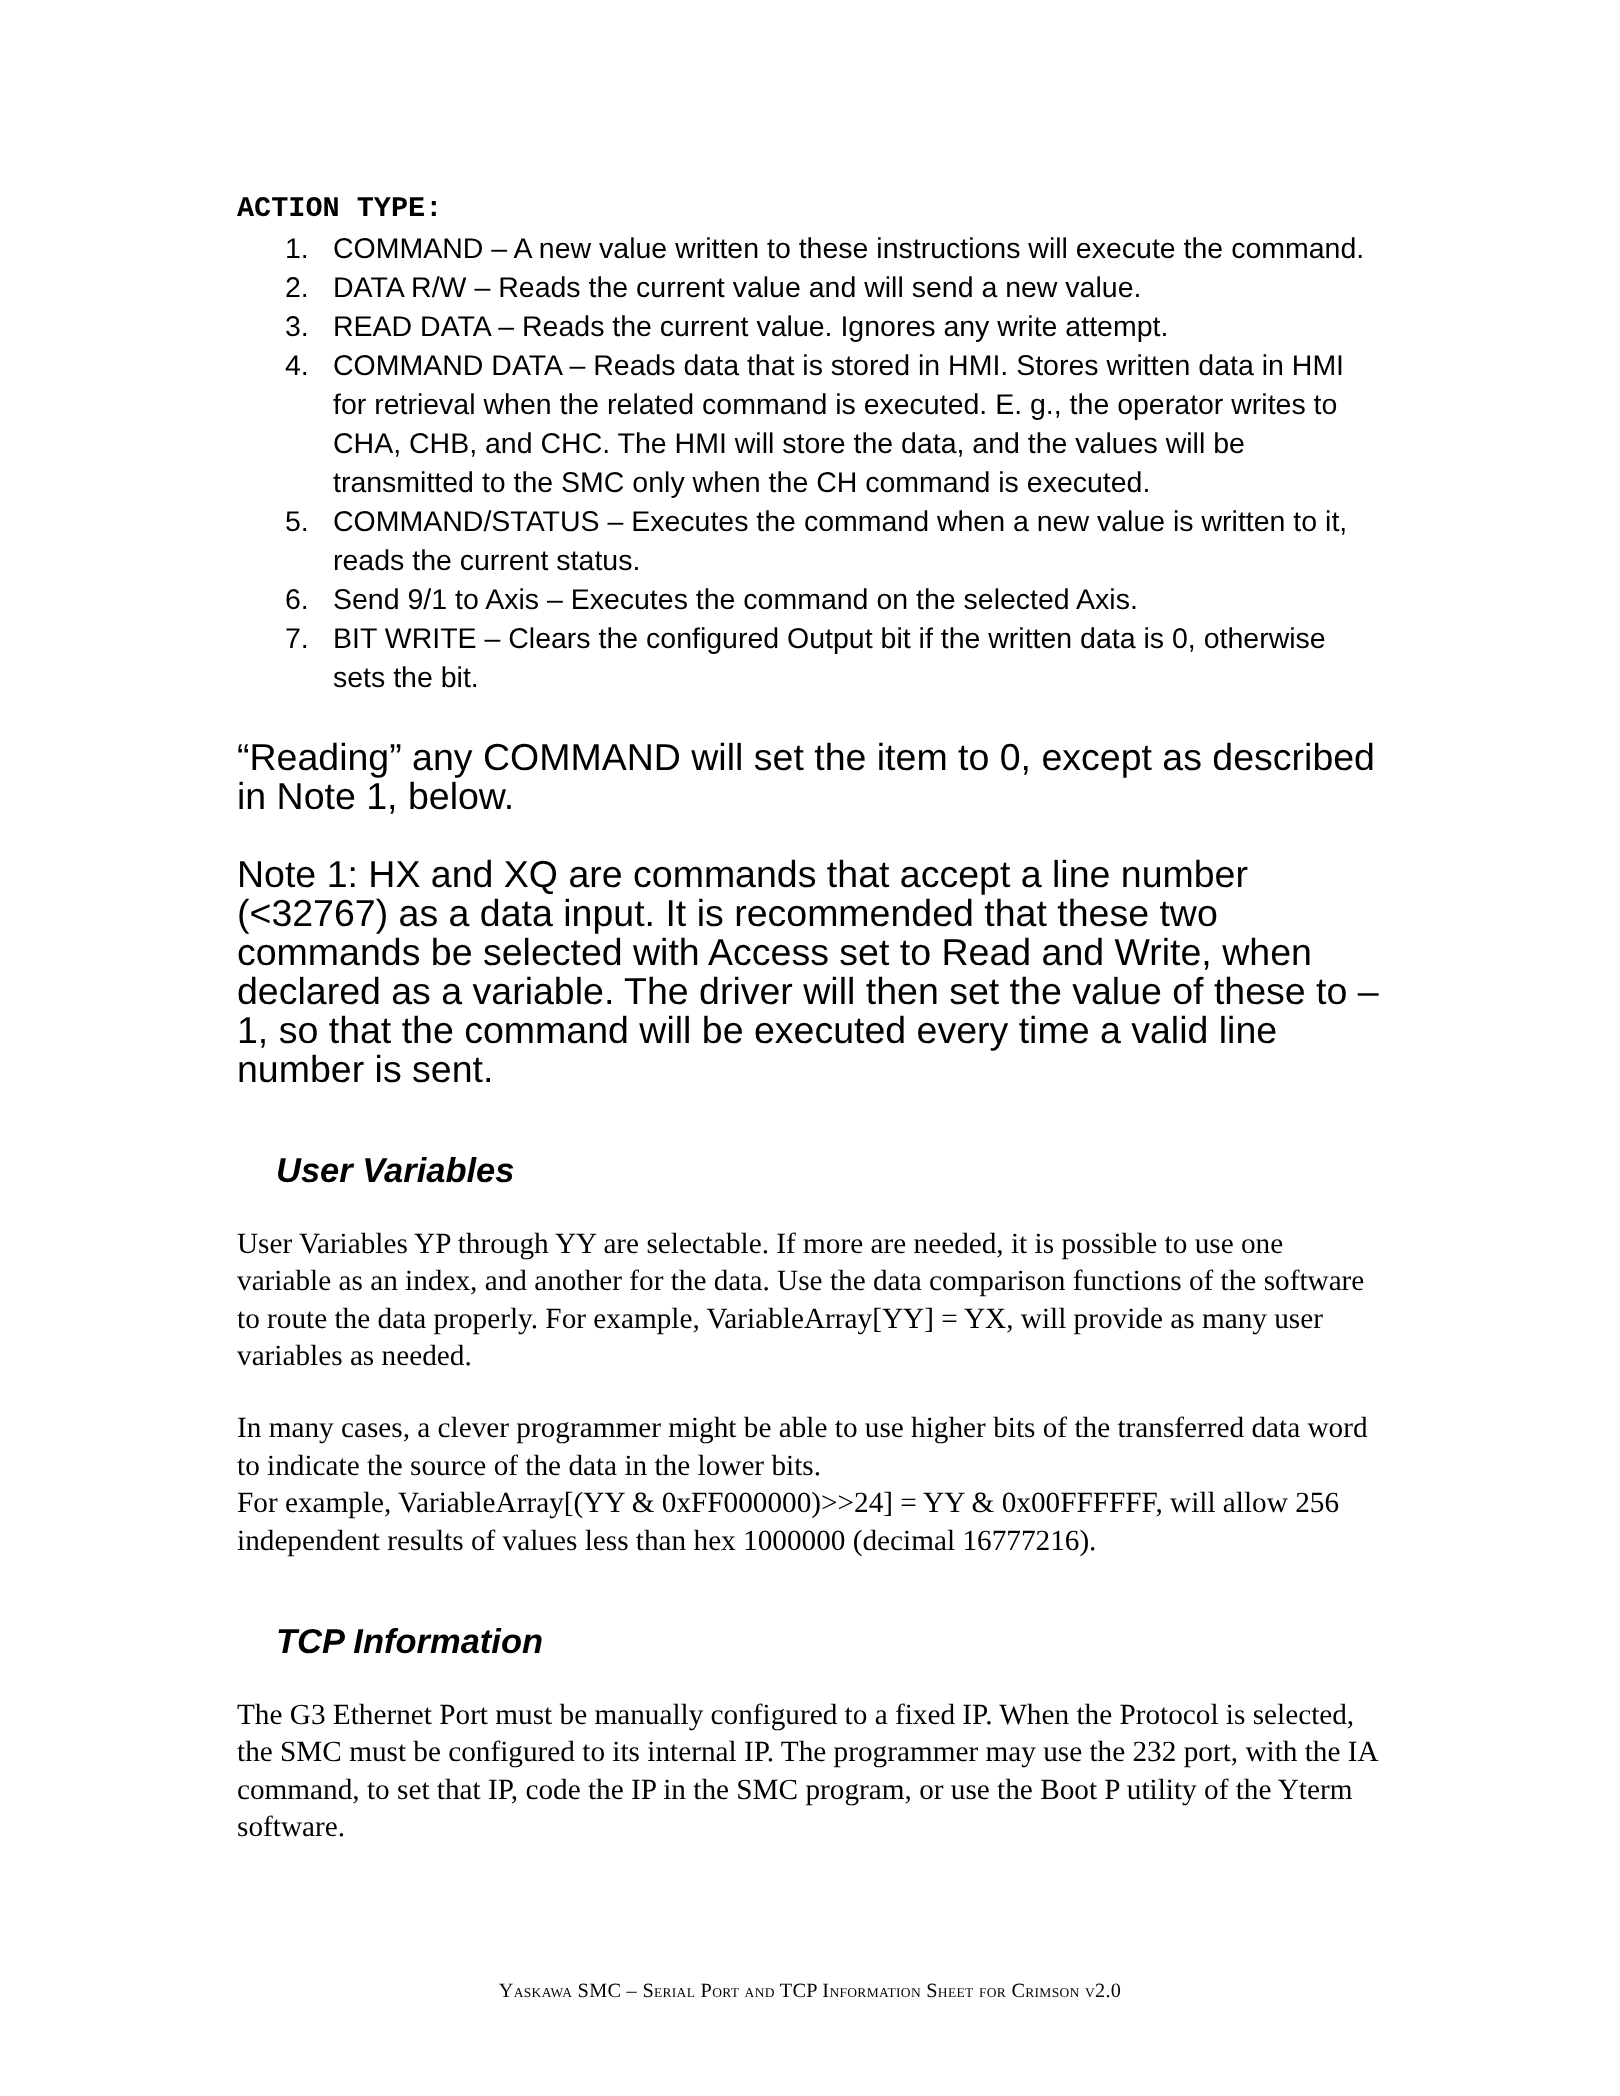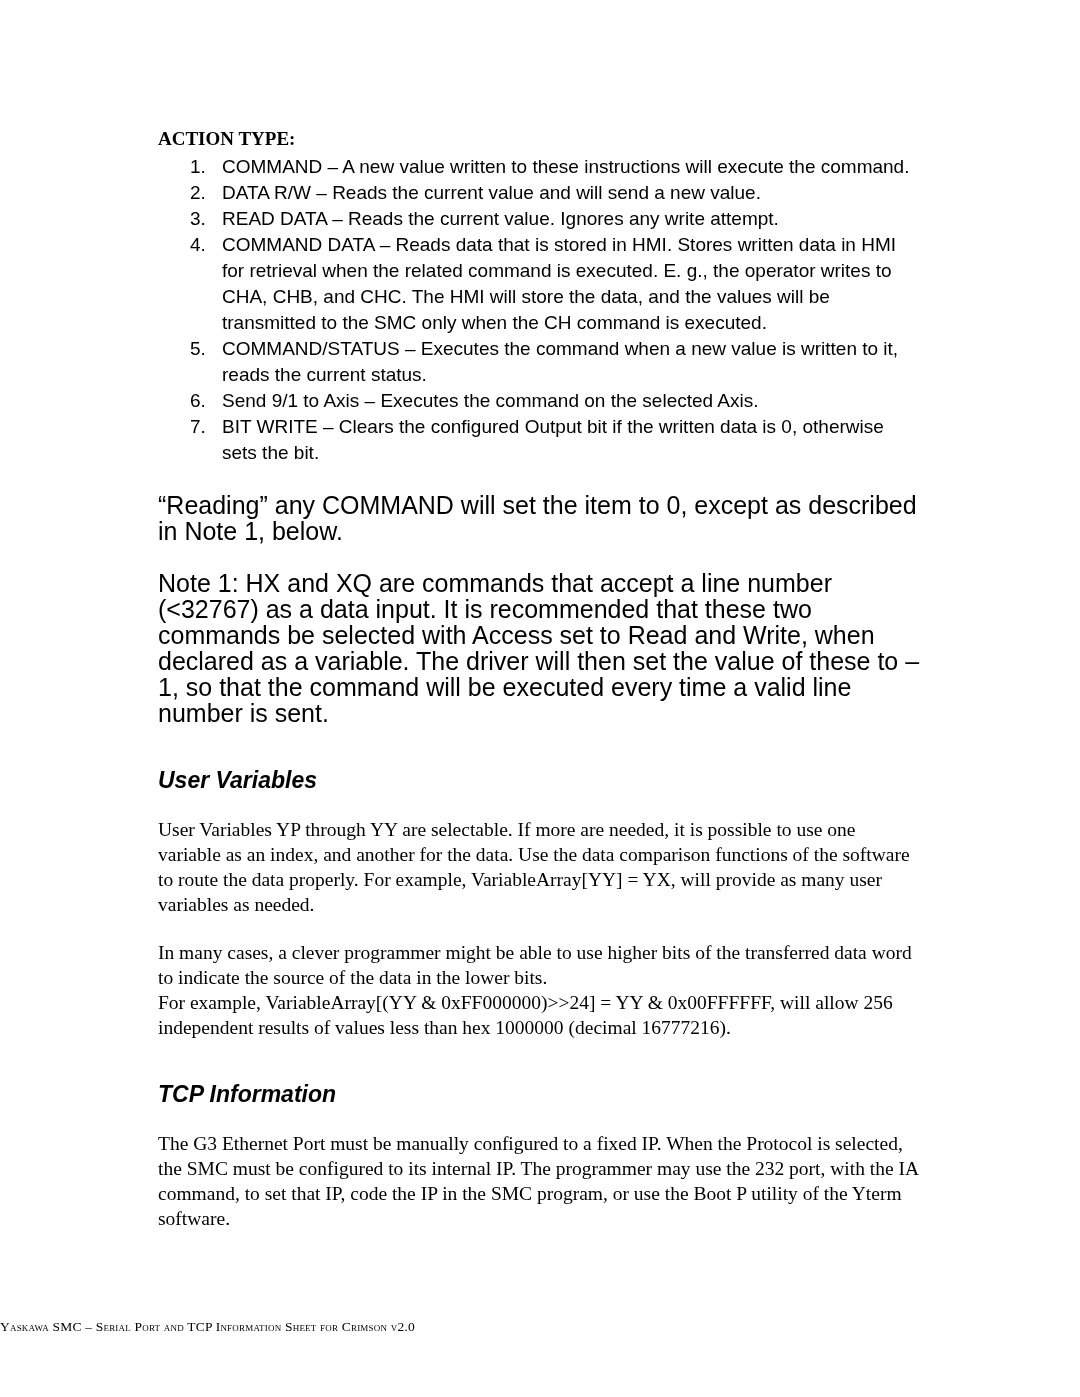--- a/index.html
+++ b/index.html
@@ -9,21 +9,21 @@
     width: 1080px;
     height: 1397px;
     margin: 0 auto;
     background: #ffffff;
     color: #000000;
     padding: 126px 160px 0 158px;
     overflow: hidden;
   }
 
   .action-label {
-    font-family: Liberation Serif, serif;
+    font-family: Liberation Mono, monospace;
     font-weight: bold;
     font-size: 19px;
     line-height: 26px;
   }
   .action-list {
     margin-top: 2px;
     padding-left: 32px;
     font-family: "Liberation Sans", sans-serif;
     font-size: 19px;
     line-height: 26px;
@@ -40,37 +40,38 @@
     max-width: 766px;
   }
 
   .section-heading {
     margin-top: 40px;
     font-family: "Liberation Sans", sans-serif;
     font-style: italic;
     font-weight: bold;
     font-size: 23px;
     line-height: 28px;
+    margin-left: 26px;
   }
 
   .serif-para {
     margin-top: 23px;
     font-family: Liberation Serif, serif;
     font-size: 19.5px;
     line-height: 25px;
     max-width: 766px;
   }
   .serif-para.tight { margin-top: 0; }
 
   .page-footer {
     position: absolute;
     left: 0;
     right: 0;
     bottom: 62px;
-    text-align: left;
+    text-align: center;
     font-family: "Liberation Serif", serif;
     font-variant: small-caps;
     font-size: 13.5px;
     letter-spacing: 0.2px;
     color: #000000;
   }
 </style>
 </head>
 <body>
 

